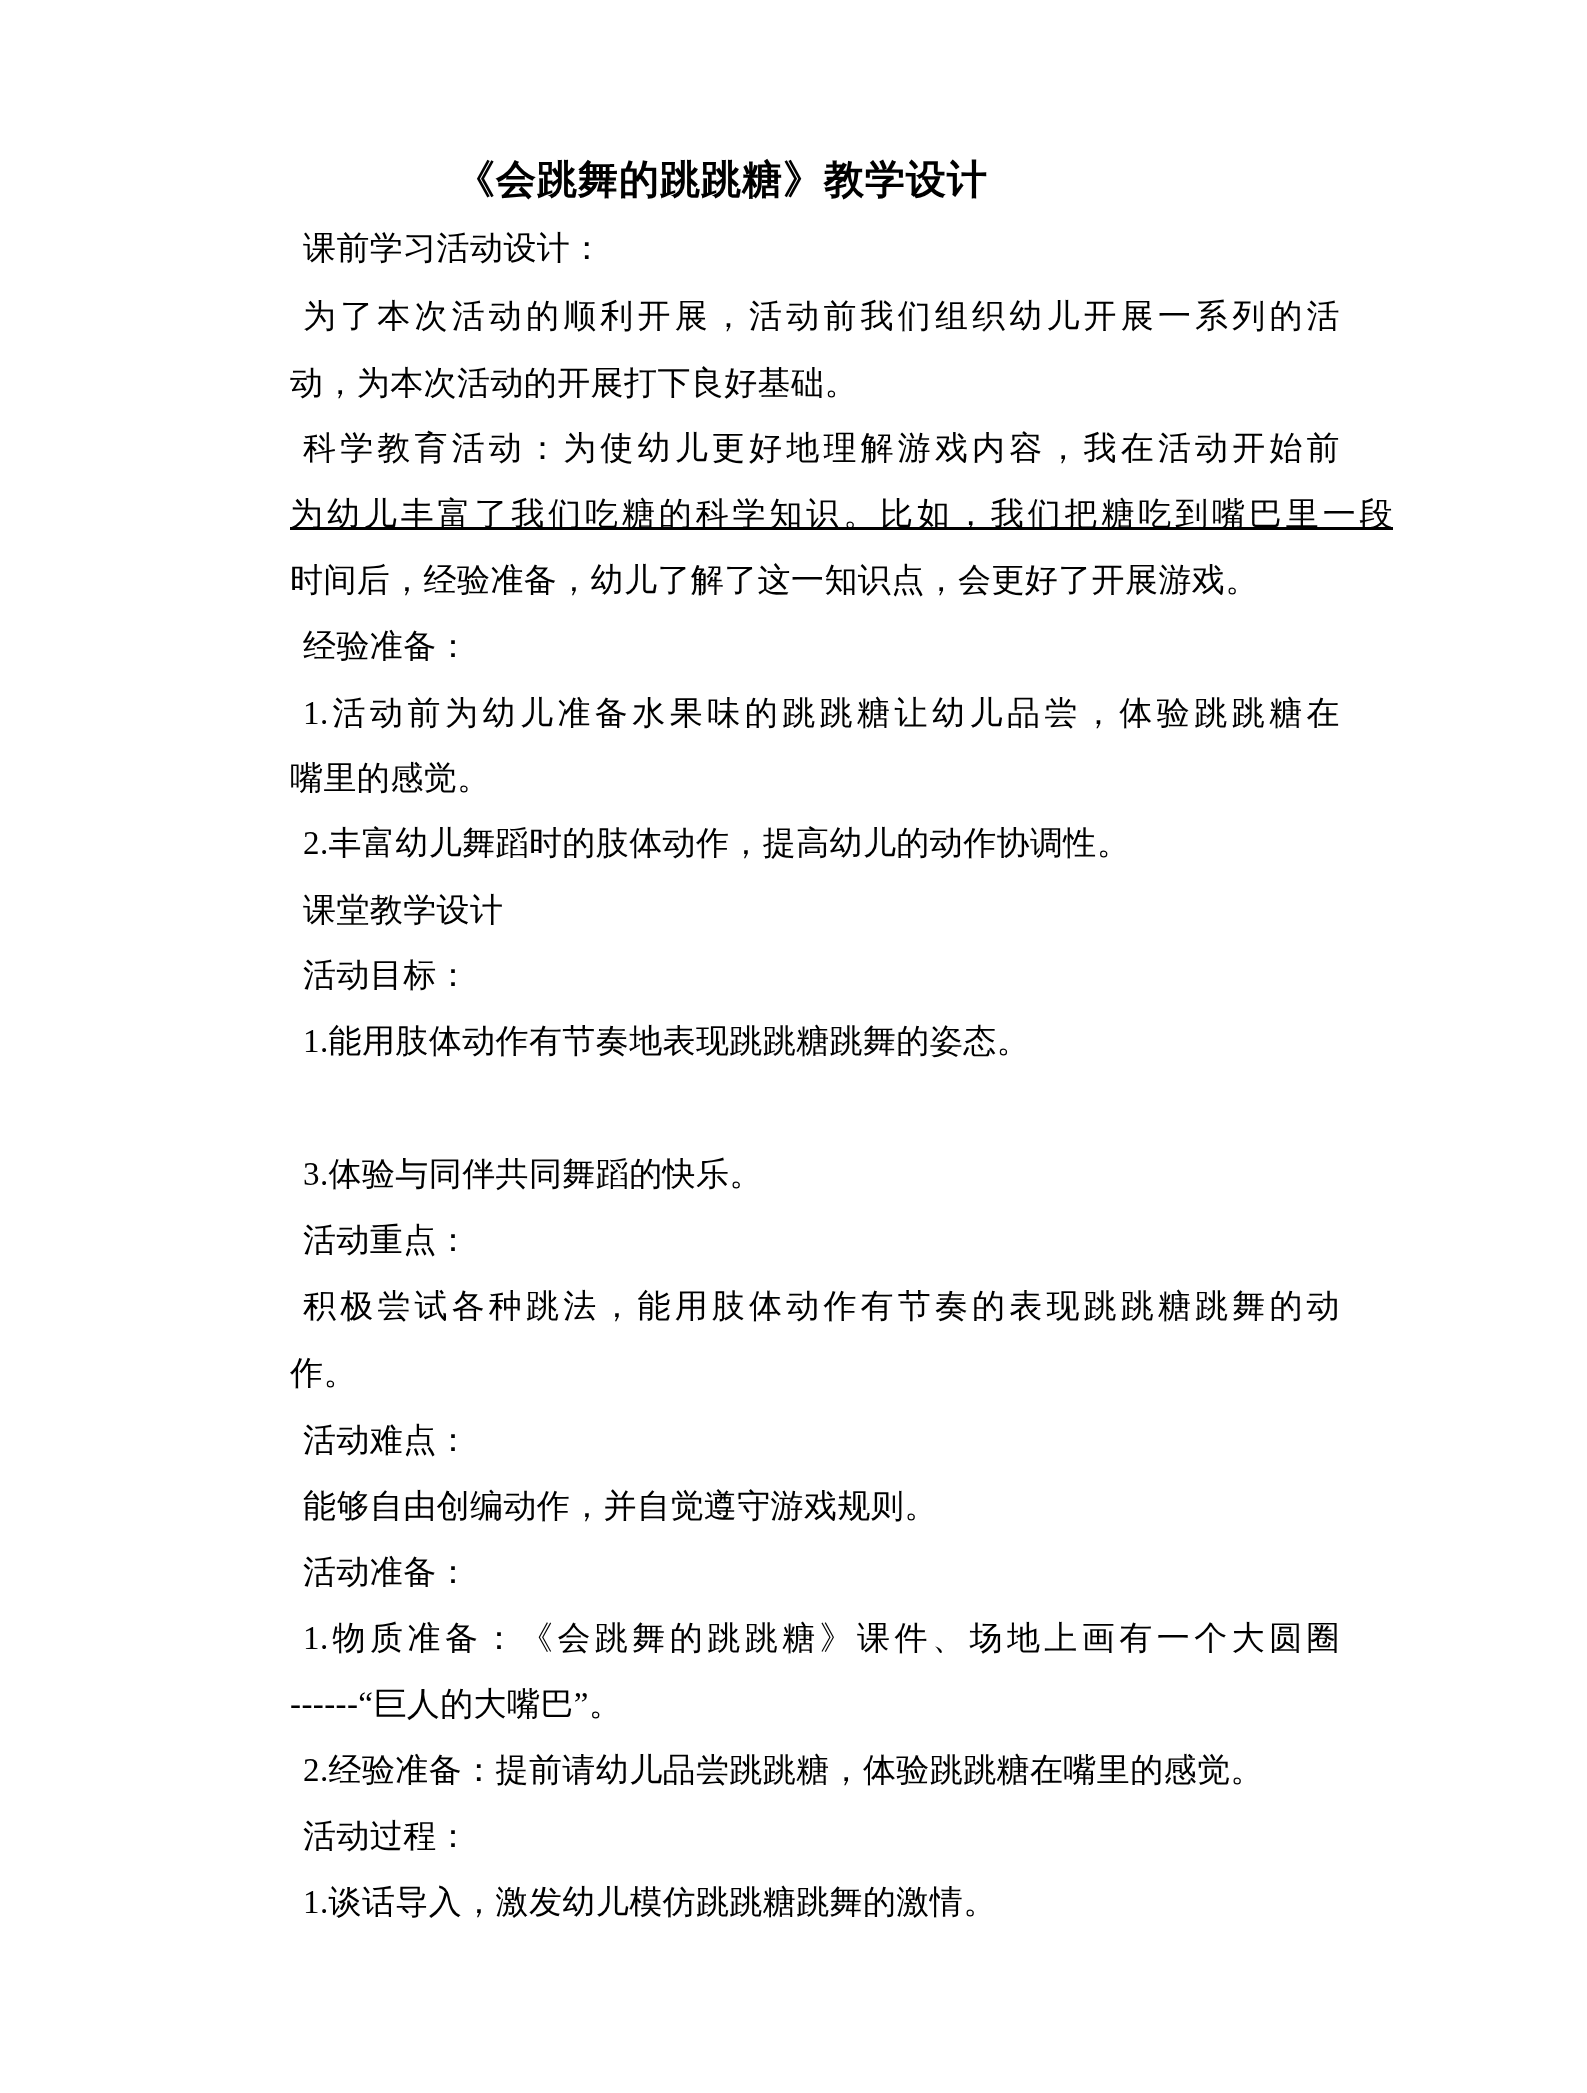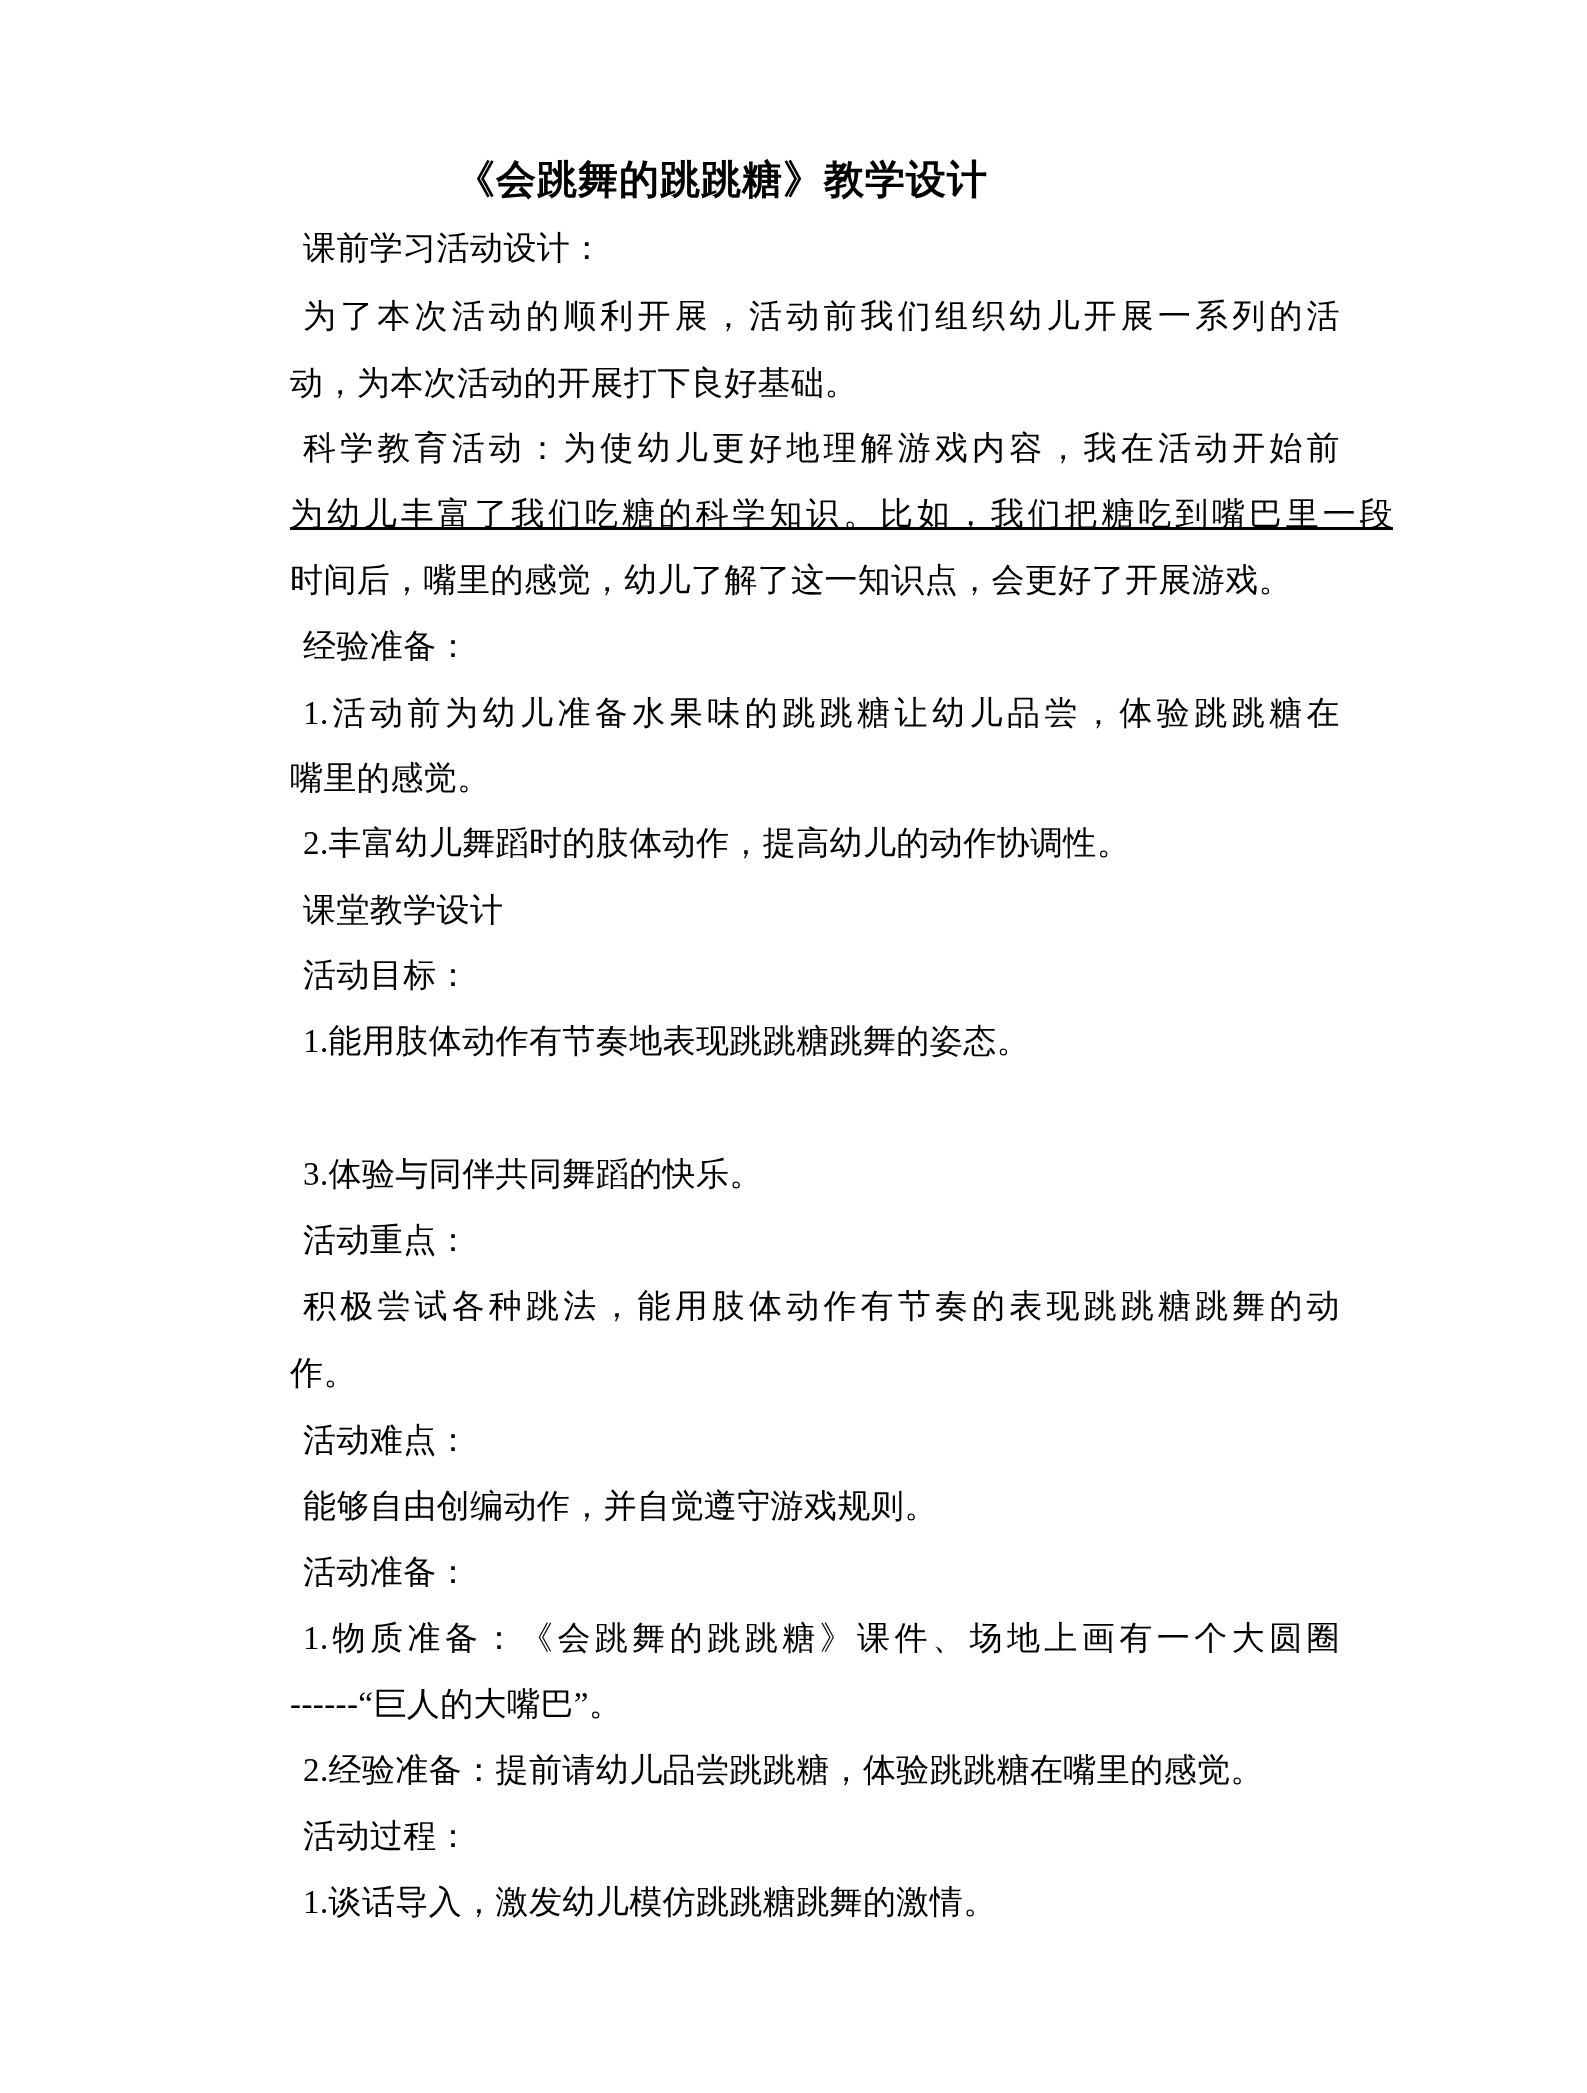--- a/index.html
+++ b/index.html
@@ -20,21 +20,21 @@
 
 <div class="page">
   <div class="title">《会跳舞的跳跳糖》教学设计</div>
 
   <div class="line ind bold" style="top:225px">课前学习活动设计：</div>
   <div class="line ind justify-ind" style="top:293px">为了本次活动的顺利开展，活动前我们组织幼儿开展一系列的活</div>
   <div class="line cont" style="top:360px">动，为本次活动的开展打下良好基础。</div>
 
   <div class="line ind justify-ind" style="top:425px">科学教育活动：为使幼儿更好地理解游戏内容，我在活动开始前</div>
   <div class="line cont justify" style="top:491px">为幼儿丰富了我们吃糖的科学知识。比如，我们把糖吃到嘴巴里一段</div>
-  <div class="line cont" style="top:557px">时间后，嘴里的感觉，幼儿了解了这一知识点，会更好了开展游戏。</div>
+  <div class="line cont" style="top:557px">时间后，经验准备，幼儿了解了这一知识点，会更好了开展游戏。</div>
 
   <div class="line ind bold" style="top:623px">经验准备：</div>
   <div class="line ind justify-ind" style="top:690px">1.活动前为幼儿准备水果味的跳跳糖让幼儿品尝，体验跳跳糖在</div>
   <div class="line cont" style="top:755px">嘴里的感觉。</div>
   <div class="line ind" style="top:820px">2.丰富幼儿舞蹈时的肢体动作，提高幼儿的动作协调性。</div>
 
   <div class="line ind bold" style="top:887px">课堂教学设计</div>
 
   <div class="line ind bold" style="top:952px">活动目标：</div>
   <div class="line ind" style="top:1018px">1.能用肢体动作有节奏地表现跳跳糖跳舞的姿态。</div>

